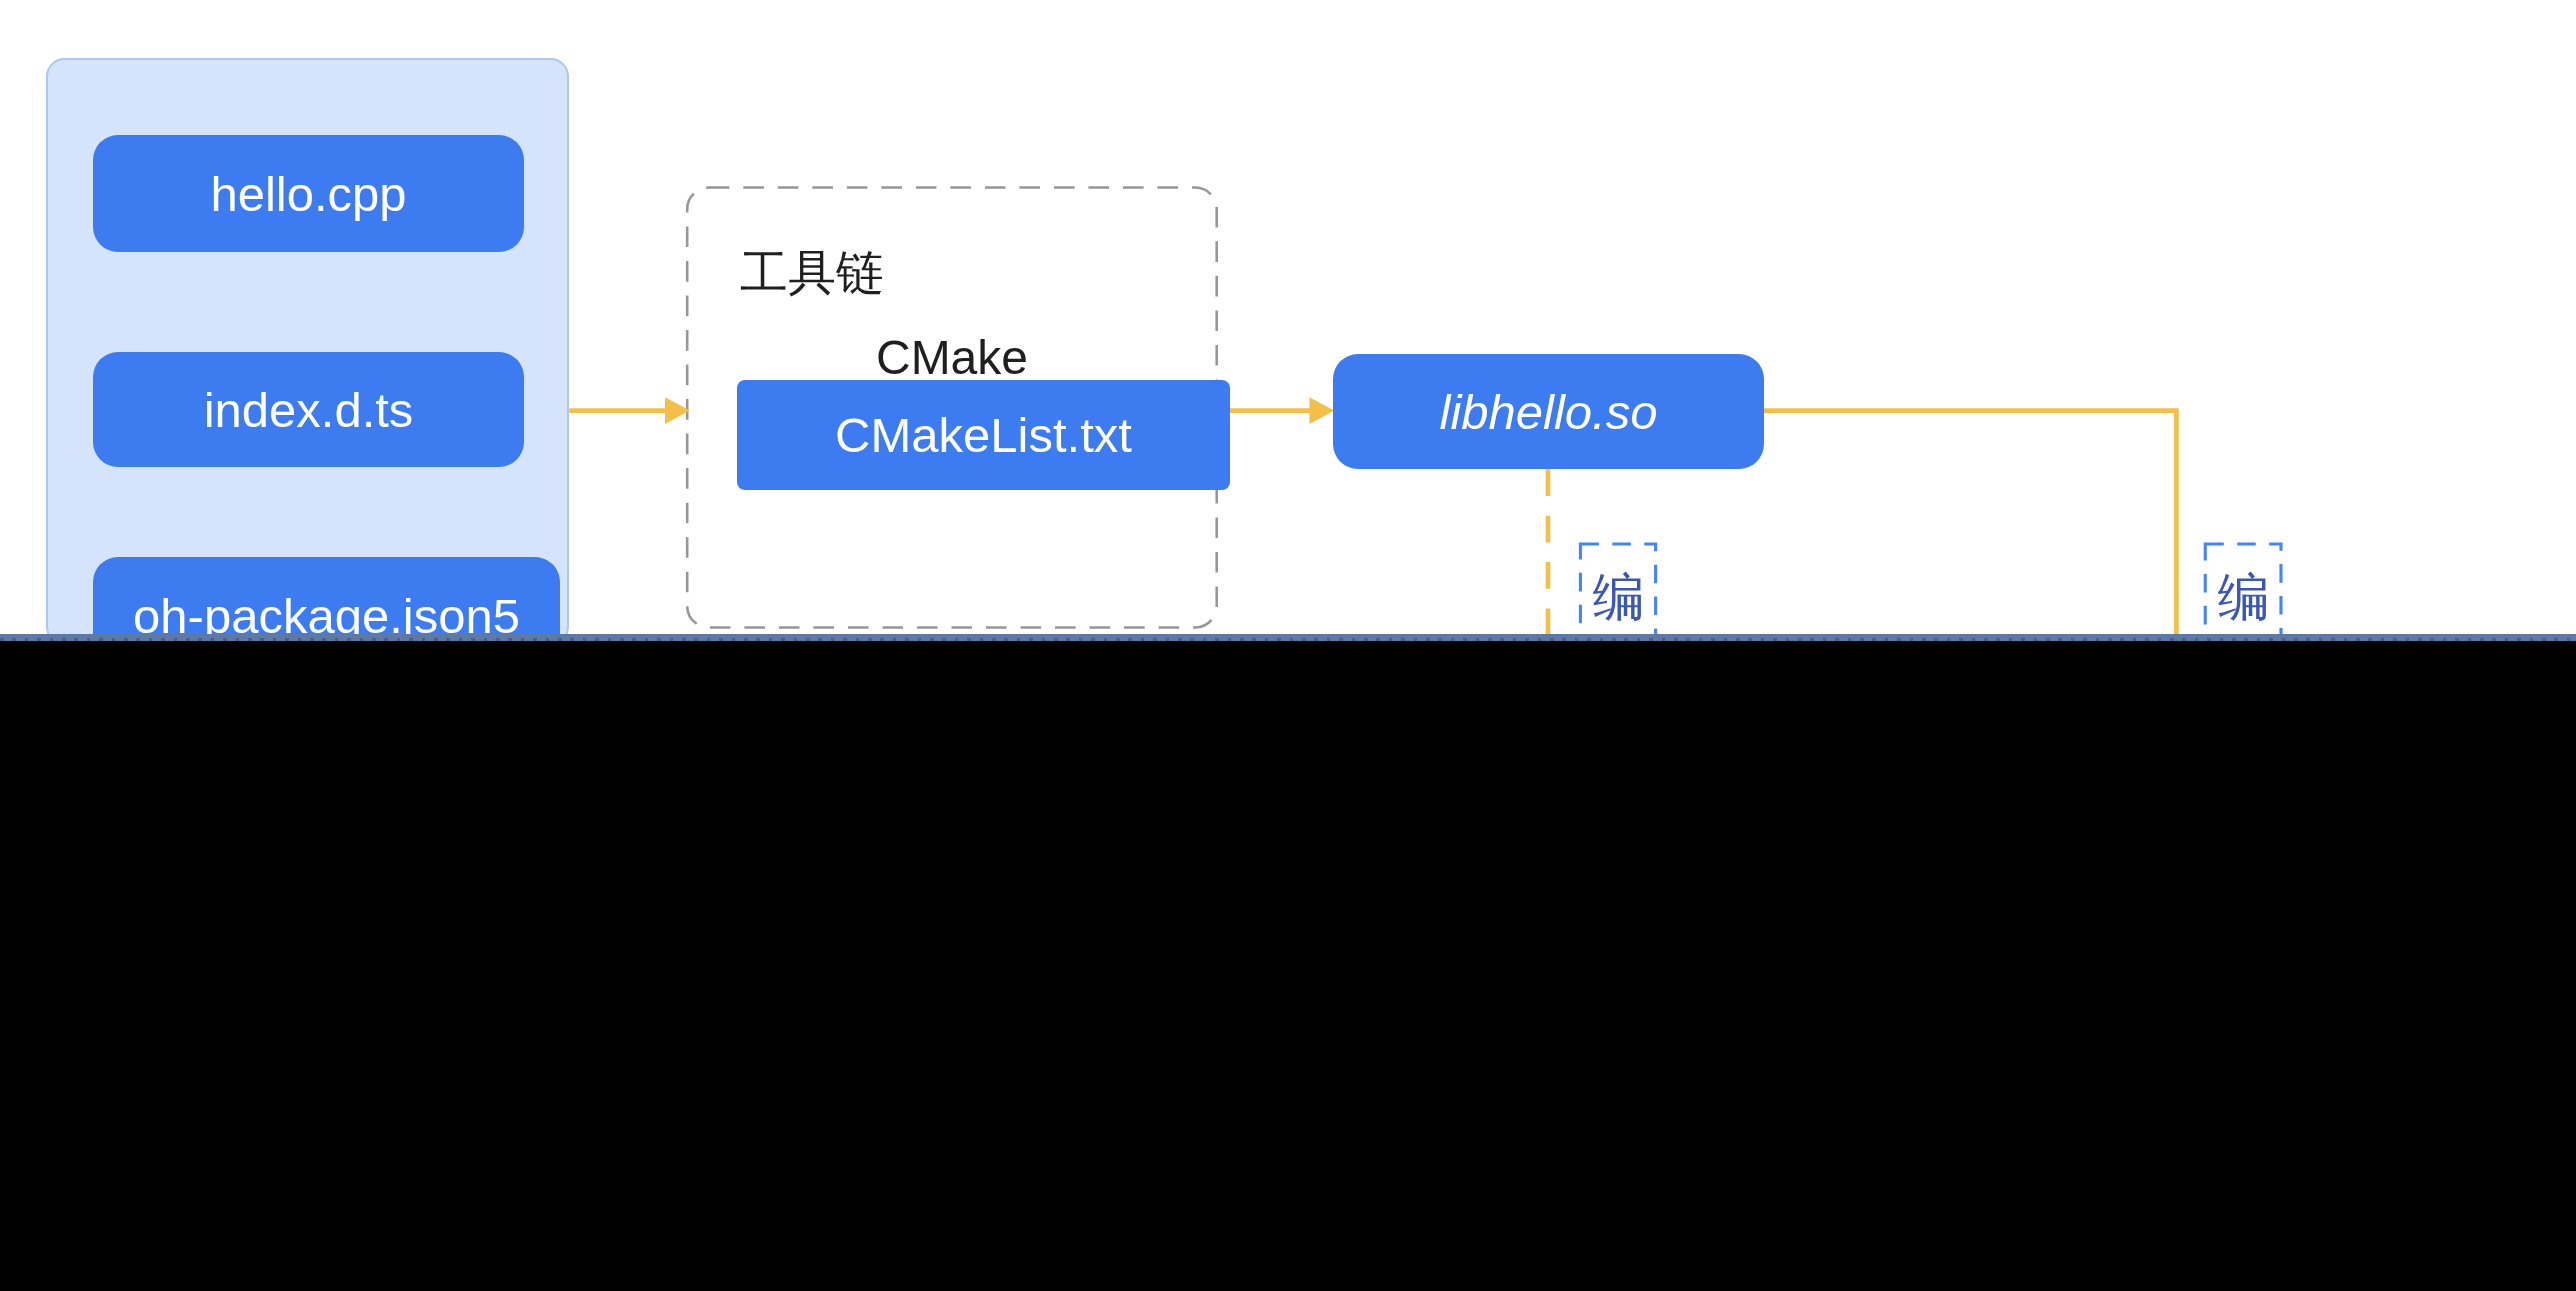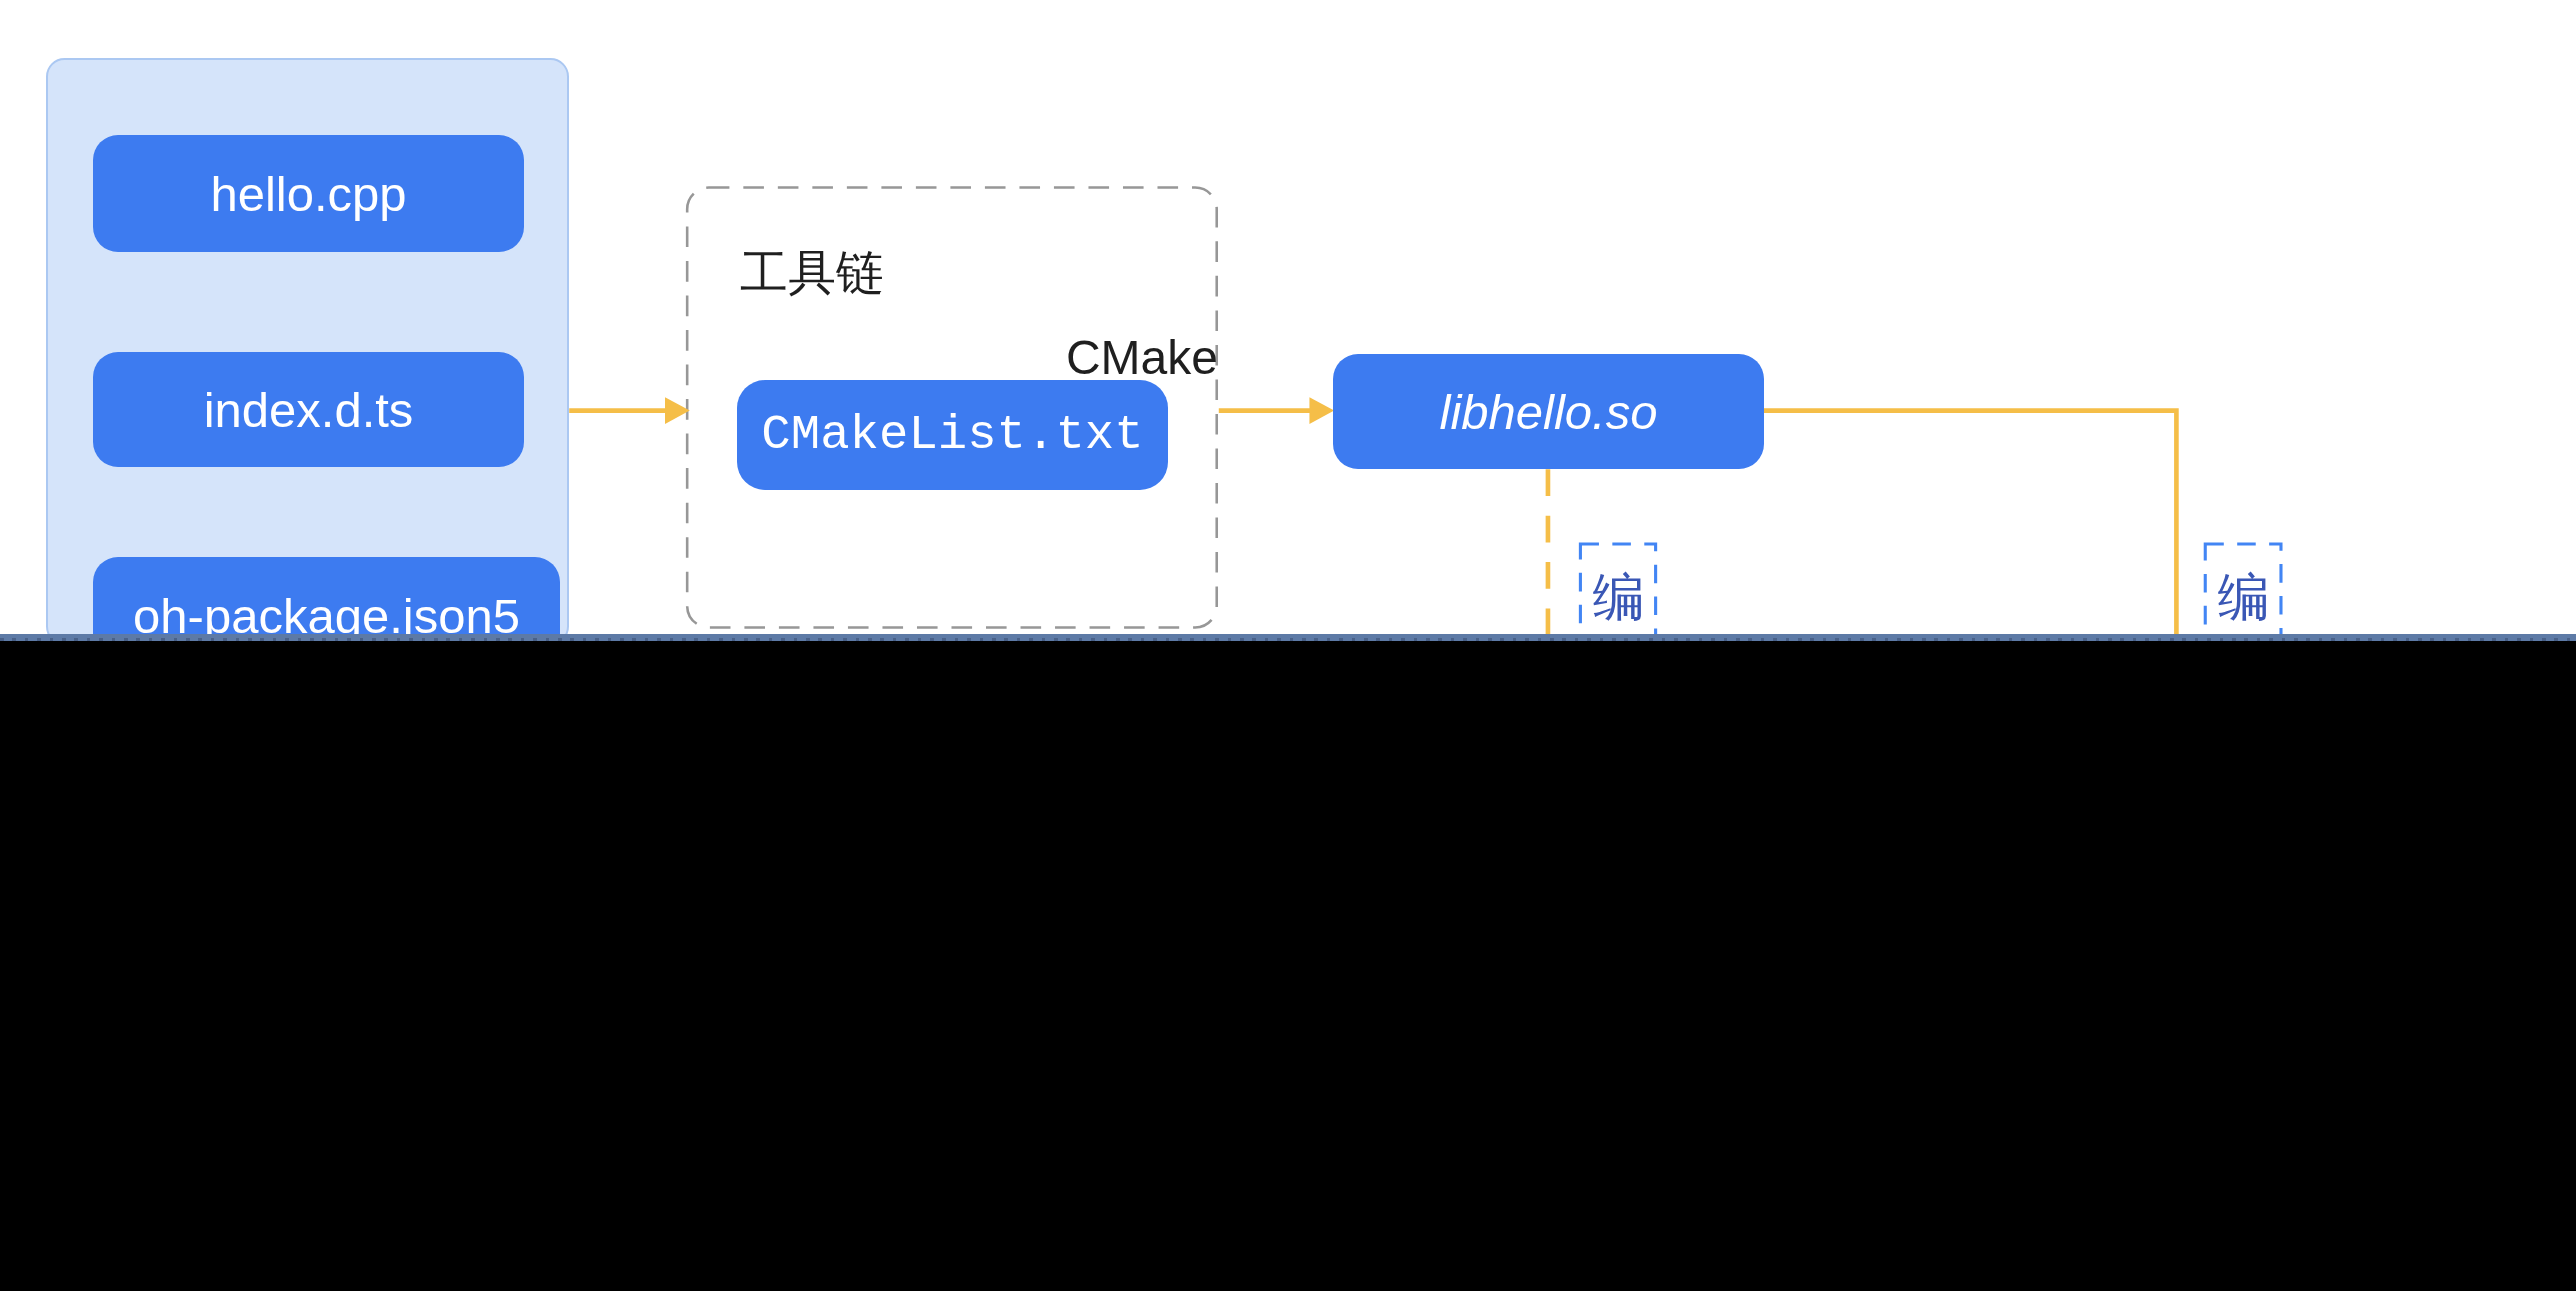--- a/index.html
+++ b/index.html
@@ -25,32 +25,32 @@
     color:#ffffff;
     border-radius:25px;
     display:flex;align-items:center;justify-content:center;
     font-size:49px;
     white-space:nowrap;
     box-sizing:border-box;
   }
   .node-hello  {left:93px;top:135px;width:431px;height:117px;}
   .node-index  {left:93px;top:352px;width:431px;height:115px;}
   .node-ohpkg  {left:93px;top:557px;width:467px;height:118px;text-align:right;}
-  .node-cmake  {left:737px;top:380px;width:431px;height:110px;border-radius:28px;font-family:Liberation Mono, monospace;}
+  .node-cmake  {left:737px;top:380px;width:493px;height:110px;border-radius:8px;}
   .node-libso  {left:1333px;top:354px;width:431px;height:115px;font-style:italic;}
   
   .tc-title{
     left:740px;top:241px;
     font-size:48px;color:#1f1f1f;
     white-space:nowrap;
     text-align:center;
   }
   .tc-engine{
     left:686px;top:330px;width:532px;
-    text-align:right;
+    text-align:center;
     font-size:48px;color:#1f1f1f;
     white-space:nowrap;
   }
   
   .compile-text{
     top:571px;width:75px;
     text-align:center;
     font-size:52px;
     color:#3a57b5;
     line-height:1;

